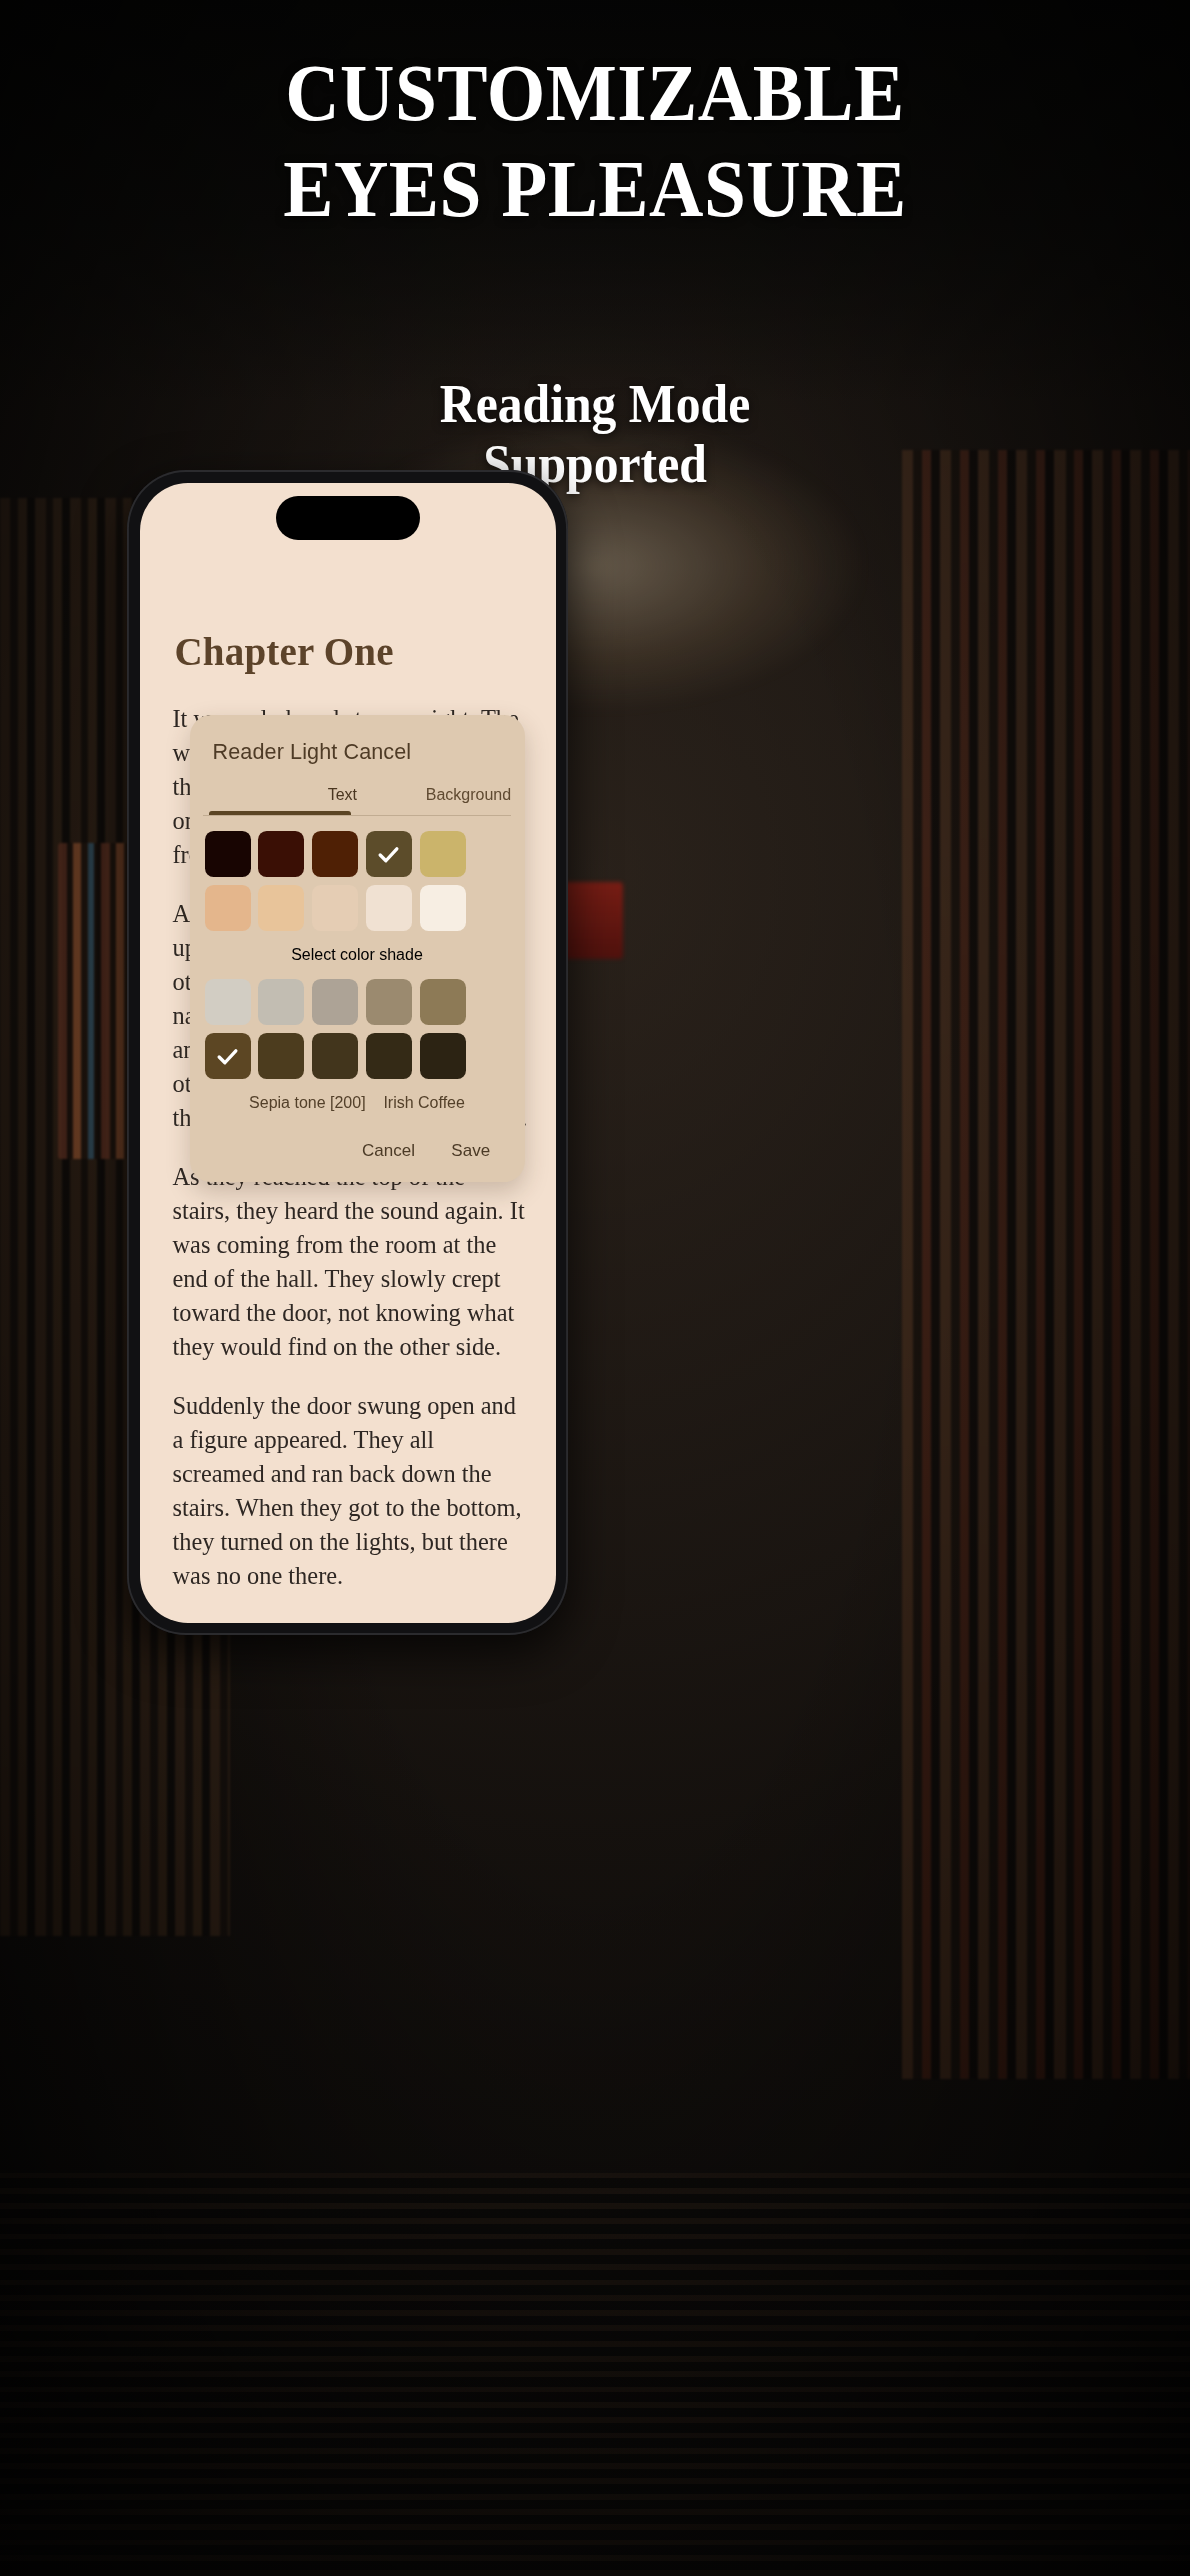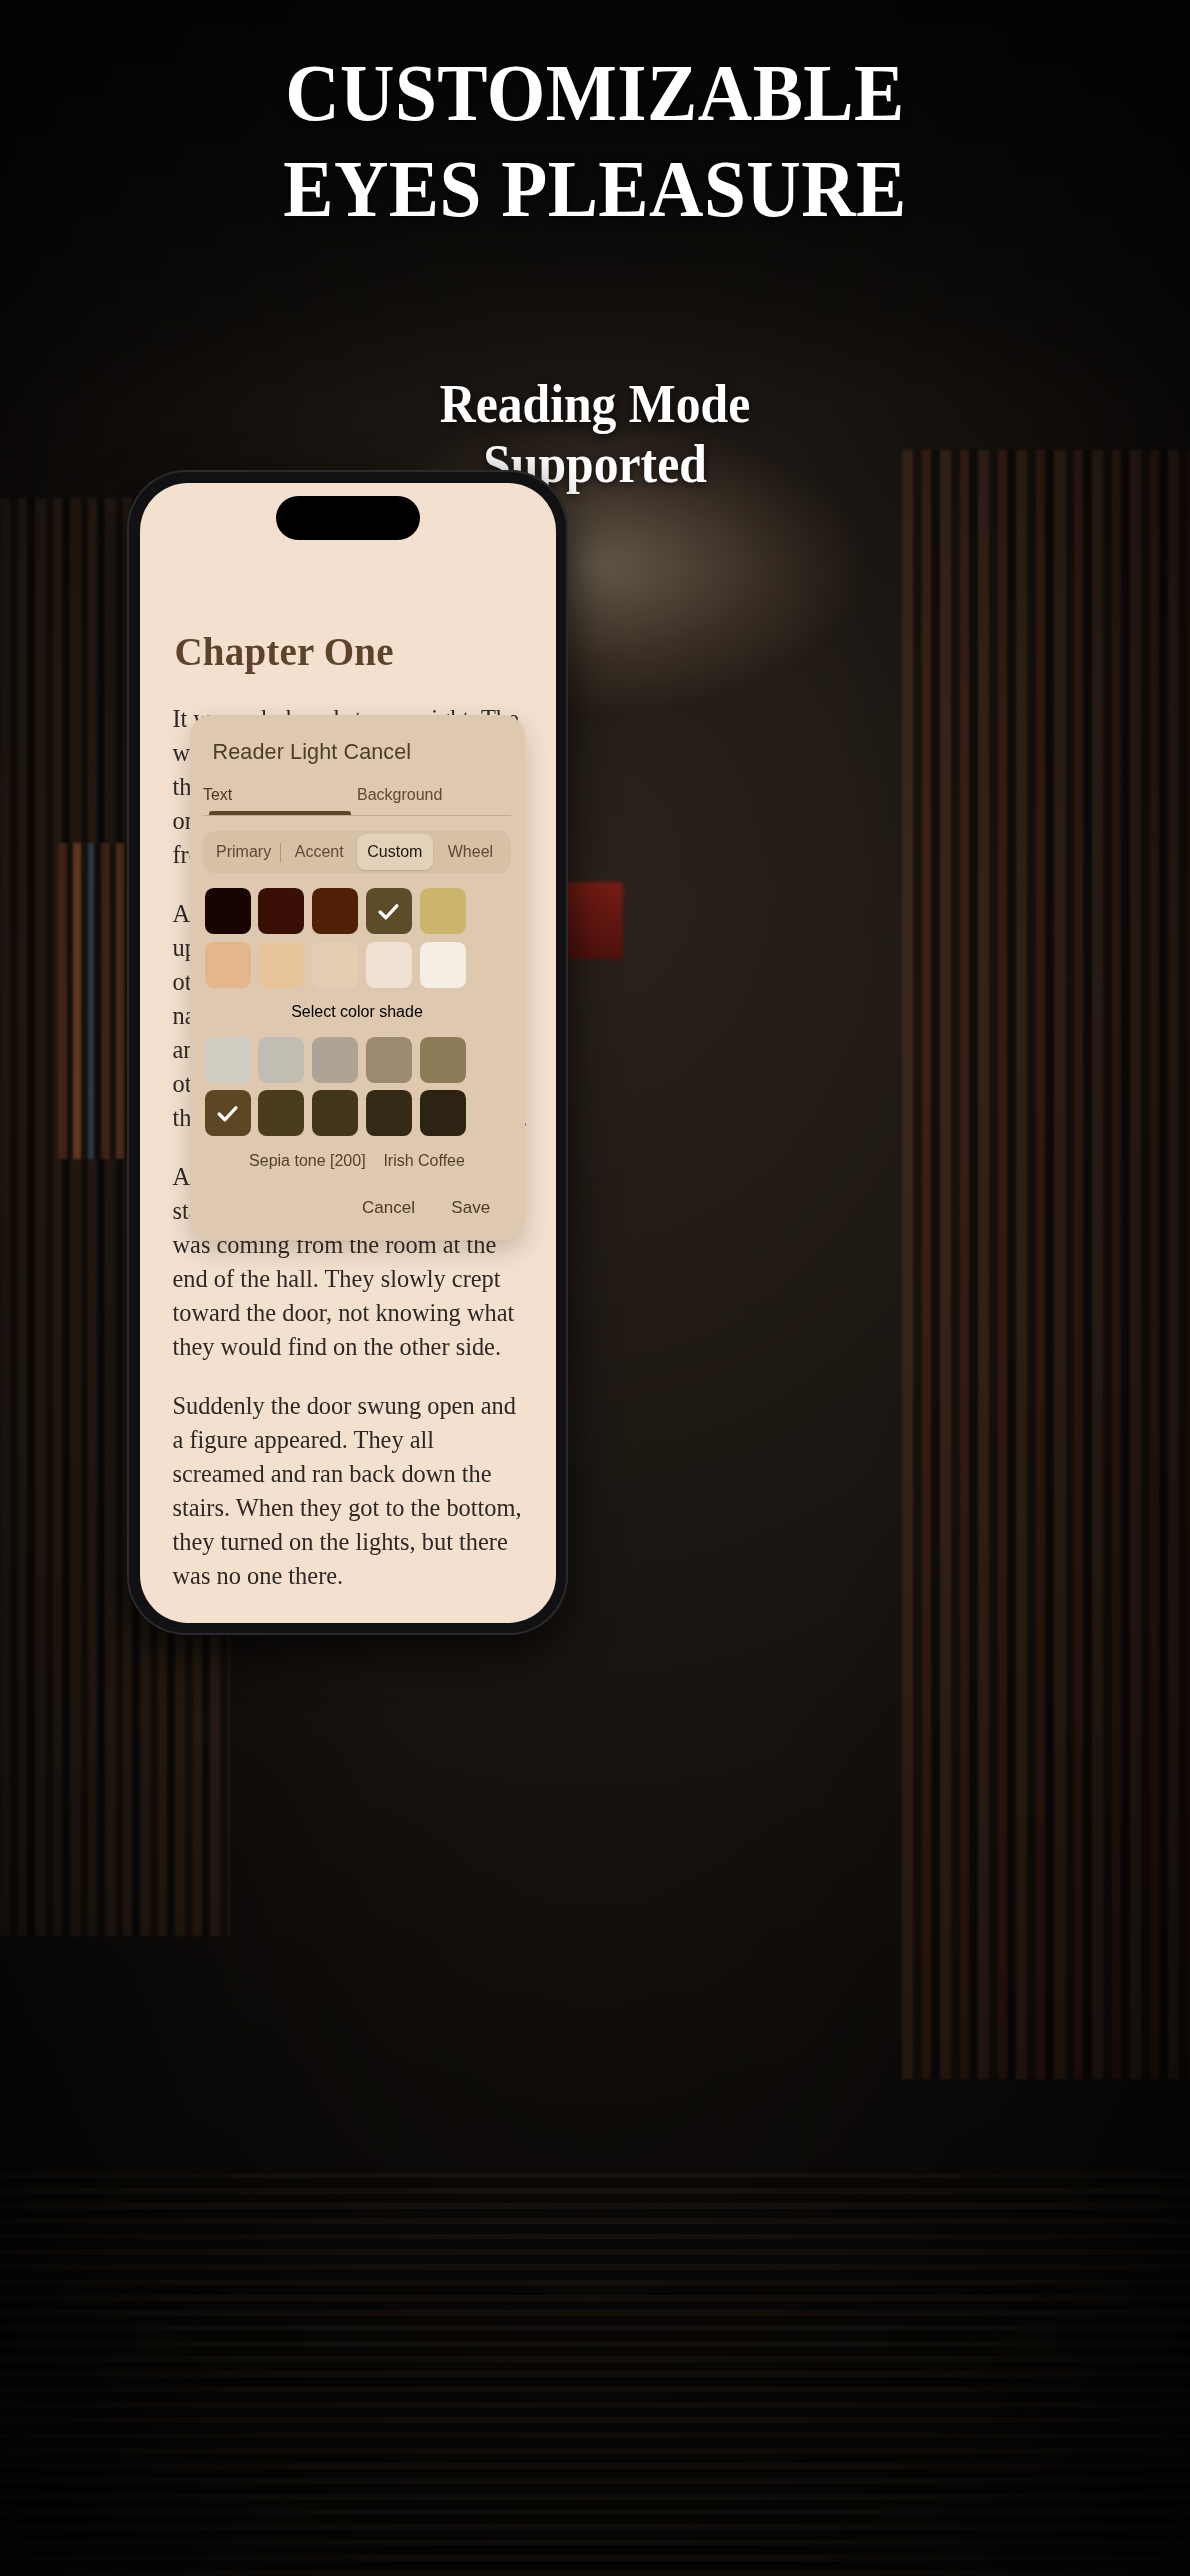--- a/index.html
+++ b/index.html
@@ -135,21 +135,21 @@
     padding:21px 0 11.5px 0;box-sizing:border-box;
     z-index:5;
   }
   .dlg-title{
     font-size:21.6px;color:#4e3b26;padding:3.8px 23px 0 23px;letter-spacing:0.1px;
   }
   .tabs{
     display:flex;margin-top:21px;padding:0 13.4px;
   }
   .tab{
-    flex:1;text-align:left;font-size:16px;color:#5f4a31;
+    flex:1;text-align:right;font-size:16px;color:#5f4a31;
     padding-bottom:10.5px;position:relative;
   }
   .tab.active{color:#4a3620;}
   .tab.active:after{
     content:"";position:absolute;left:5.8px;right:5.8px;bottom:0;height:3.8px;
     background:#5b4524;border-radius:2.9px 2.9px 0 0;
   }
   .tabs-rule{height:1px;background:rgba(90,68,40,.22);margin:0 13.4px;}
 
   .segment{
@@ -237,35 +237,20 @@
       <div class="tabs">
         <div class="tab active">
           <span>Text</span>
         </div>
         <div class="tab">
           <span>Background</span>
         </div>
       </div>
       <div class="tabs-rule"></div>
 
-      <div class="segment">
-        <div class="seg">
-          <span>Primary</span>
-          <span class="divider"></span>
-        </div>
-        <div class="seg">
-          <span>Accent</span>
-        </div>
-        <div class="seg sel">
-          <span>Custom</span>
-        </div>
-        <div class="seg">
-          <span>Wheel</span>
-        </div>
-      </div>
 
       <div class="swatch-grid" id="color-grid">
           <div class="sw" style="background: rgb(24, 5, 2);"></div>
           <div class="sw" style="background: rgb(58, 15, 5);"></div>
           <div class="sw" style="background: rgb(79, 32, 5);"></div>
           <div class="sw" style="background: rgb(92, 76, 42);">
             <span class="check">
               <svg viewBox="0 0 24 24" fill="none" stroke="#fff" stroke-width="3.2" stroke-linecap="round" stroke-linejoin="round">
                 <path d="M4 12.5 L9.5 18 L20 6.5"></path>
               </svg>

